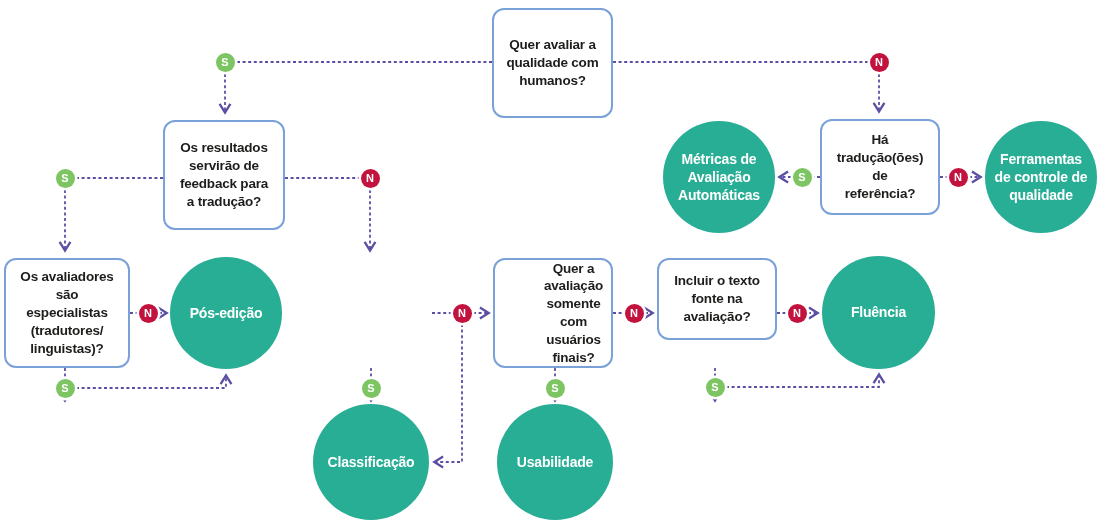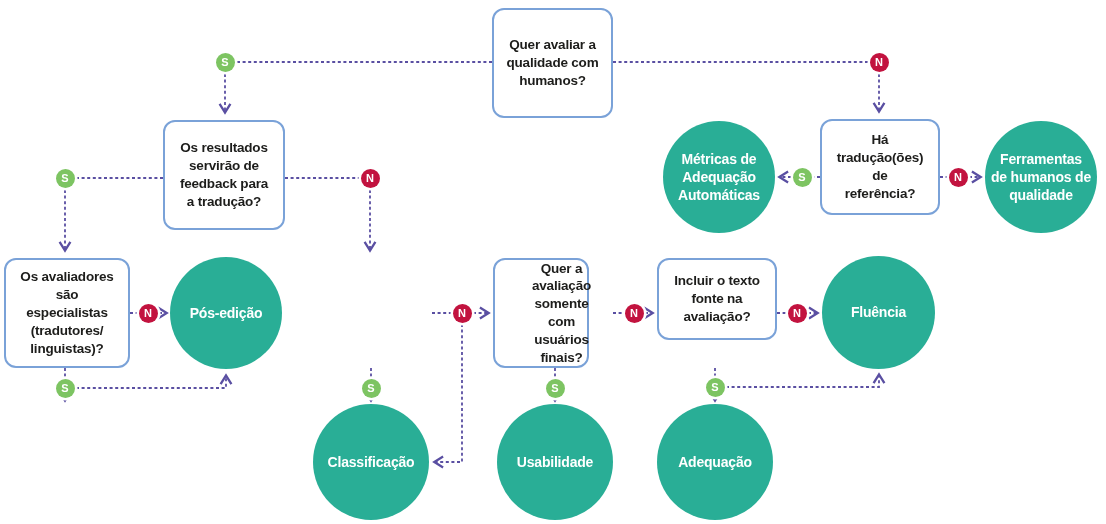--- a/index.html
+++ b/index.html
@@ -121,43 +121,42 @@
 humanos?</div>
   <div class="qbox" style="left:163px;top:120px;width:122px;height:110px;">Os resultados
 servirão de
 feedback para
 a tradução?</div>
   <div class="qbox" style="left:4px;top:258px;width:126px;height:110px;">Os avaliadores
 são
 especialistas
 (tradutores/
 linguistas)?</div>
-  <div class="qbox" style="left:493px;top:258px;width:96px;height:110px;padding-left:41px;">Quer a
+  <div class="qbox" style="left:493px;top:258px;width:120px;height:110px;padding-left:41px;">Quer a
 avaliação
 somente com
 usuários
 finais?</div>
   <div class="qbox" style="left:657px;top:258px;width:120px;height:82px;">Incluir o texto
 fonte na
 avaliação?</div>
   <div class="qbox" style="left:820px;top:119px;width:120px;height:96px;">Há
 tradução(ões)
 de
 referência?</div>
 
   <div class="circle" style="left:170px;top:257px;width:112px;height:112px;">Pós-edição</div>
   <div class="circle" style="left:313px;top:404px;width:116px;height:116px;">Classificação</div>
   <div class="circle" style="left:497px;top:404px;width:116px;height:116px;">Usabilidade</div>
-  <div class="circle" style="left:657px;top:404px;width:116px;height:116px;">Adequação</div>
   <div class="circle" style="left:822px;top:256px;width:113px;height:113px;">Fluência</div>
   <div class="circle" style="left:663px;top:121px;width:112px;height:112px;">Métricas de
-Adequação
+Avaliação
 Automáticas</div>
   <div class="circle" style="left:985px;top:121px;width:112px;height:112px;">Ferramentas
-de humanos de
+de controle de
 qualidade</div>
 
   <div class="badge yes" style="left:215.5px;top:52.5px;">S</div>
   <div class="badge no" style="left:869.5px;top:52.5px;">N</div>
   <div class="badge yes" style="left:55.5px;top:168.5px;">S</div>
   <div class="badge no" style="left:360.5px;top:168.5px;">N</div>
   <div class="badge no" style="left:138.5px;top:303.5px;">N</div>
   <div class="badge yes" style="left:55.5px;top:378.5px;">S</div>
   <div class="badge no" style="left:452.5px;top:303.5px;">N</div>
   <div class="badge yes" style="left:361.5px;top:378.5px;">S</div>

